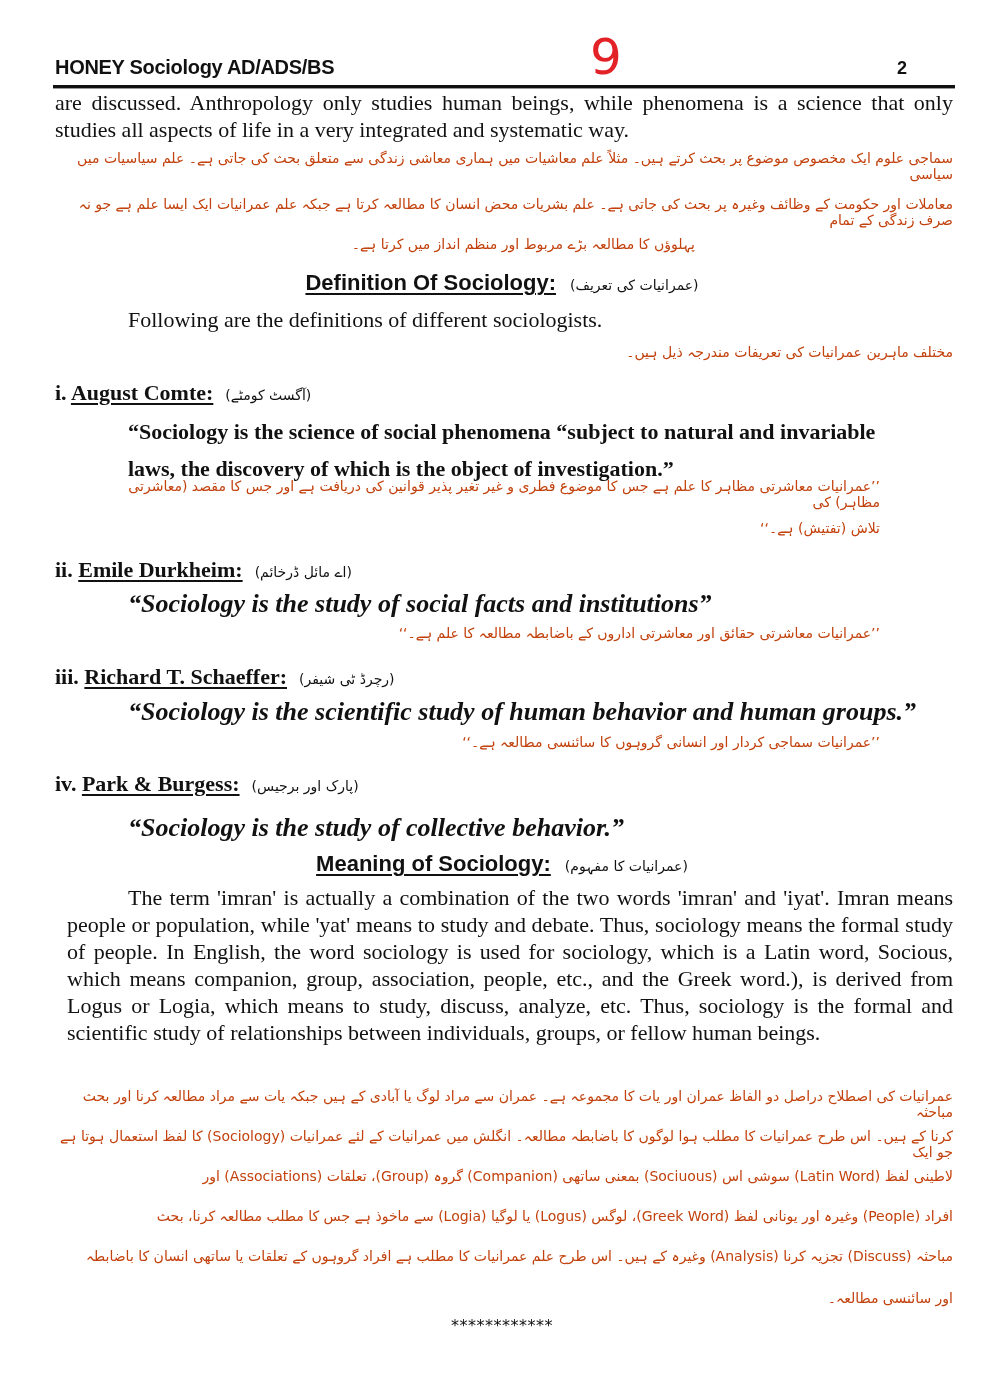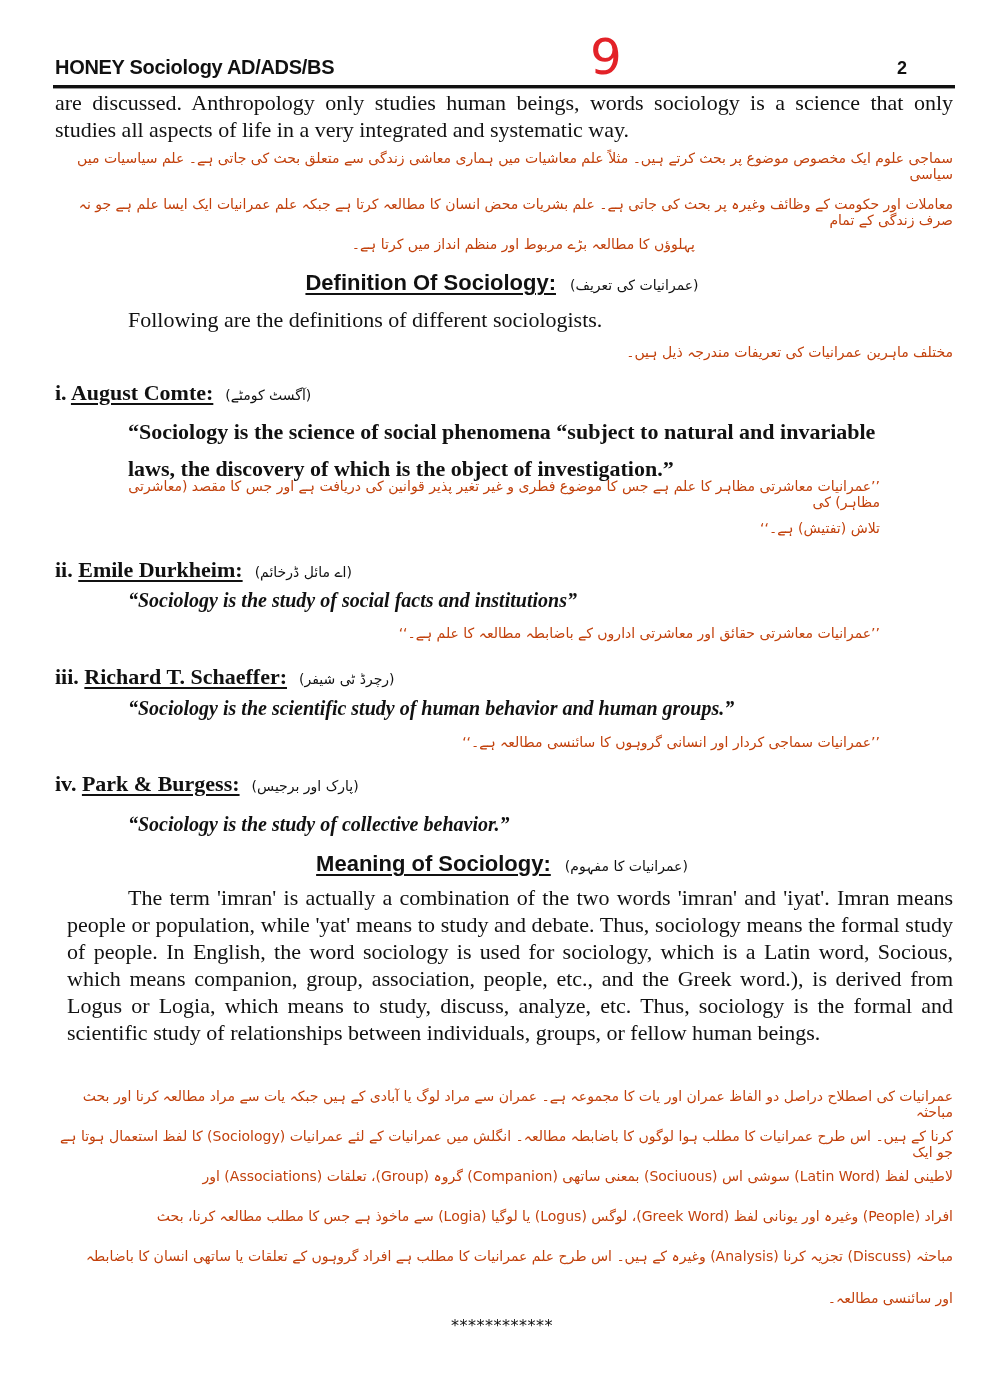--- a/index.html
+++ b/index.html
@@ -20,38 +20,38 @@
 
   .sec-title { position: absolute; left: 0; width: 1004px; text-align: center; white-space: nowrap; }
   .sec-title .t { font-family: "Liberation Sans", sans-serif; font-weight: bold; font-size: 22px; text-decoration: underline; text-decoration-thickness: 2px; text-underline-offset: 3px; }
   .sec-title .u { font-family: "DejaVu Sans", sans-serif; font-size: 14px; margin-left: 14px; }
 
   .def-head { position: absolute; left: 55px; font-family: "Liberation Serif", serif; font-weight: bold; font-size: 22px; white-space: nowrap; }
   .def-head .name { text-decoration: underline; text-decoration-thickness: 2px; text-underline-offset: 3px; }
   .def-head .u { font-family: "DejaVu Sans", sans-serif; font-weight: normal; font-size: 14px; margin-left: 12px; }
 
   .quote-b { position: absolute; left: 128px; width: 760px; font-family: "Liberation Serif", serif; font-weight: bold; font-size: 22px; line-height: 37px; }
-  .quote-i { position: absolute; left: 128px; font-family: "Liberation Serif", serif; font-weight: bold; font-style: italic; font-size: 20px; white-space: nowrap; }
+  .quote-i { position: absolute; left: 128px; font-family: "Liberation Serif", serif; font-weight: bold; font-style: italic; font-size: 26px; white-space: nowrap; }
 
   .stars { position: absolute; left: 0; width: 1004px; top: 1316px; text-align: center; font-family: "DejaVu Sans", sans-serif; font-size: 16px; letter-spacing: 0.5px; }
 </style>
 </head>
 <body>
 
 <div class="page">
 
   <div class="header">
     <span class="header-title">HONEY Sociology AD/ADS/BS</span>
     <span class="header-badge" style="color: rgb(227, 34, 40);">9</span>
     <span class="header-page">2</span>
   </div>
   <div class="header-rule"></div>
   <div class="header-rule2"></div>
 
-  <div class="block en justify" style="left:55px; top:89px; width:898px;">are discussed. Anthropology only studies human beings, words sociology is a science that only studies all aspects of life in a very integrated and systematic way.</div>
+  <div class="block en justify" style="left:55px; top:89px; width:898px;">are discussed. Anthropology only studies human beings, while phenomena is a science that only studies all aspects of life in a very integrated and systematic way.</div>
   <div class="block ur" style="left:55px; top:150px; width:898px;">سماجی علوم ایک مخصوص موضوع پر بحث کرتے ہیں۔ مثلاً علم معاشیات میں ہماری معاشی زندگی سے متعلق بحث کی جاتی ہے۔ علم سیاسیات میں سیاسی</div>
   <div class="block ur" style="left:55px; top:196px; width:898px;">معاملات اور حکومت کے وظائف وغیرہ پر بحث کی جاتی ہے۔ علم بشریات محض انسان کا مطالعہ کرتا ہے جبکہ علم عمرانیات ایک ایسا علم ہے جو نہ صرف زندگی کے تمام</div>
   <div class="block ur" style="left:55px; top:236px; width:640px;">پہلوؤں کا مطالعہ بڑے مربوط اور منظم انداز میں کرتا ہے۔</div>
 
   <div class="sec-title" style="top:270px;">
     <span class="t">Definition Of Sociology:</span><span class="u">(عمرانیات کی تعریف)</span>
   </div>
   <div class="block en" style="left:128px; top:306px; white-space:nowrap;">Following are the definitions of different sociologists.</div>
   <div class="block ur" style="left:55px; top:344px; width:898px;">مختلف ماہرین عمرانیات کی تعریفات مندرجہ ذیل ہیں۔</div>
 

